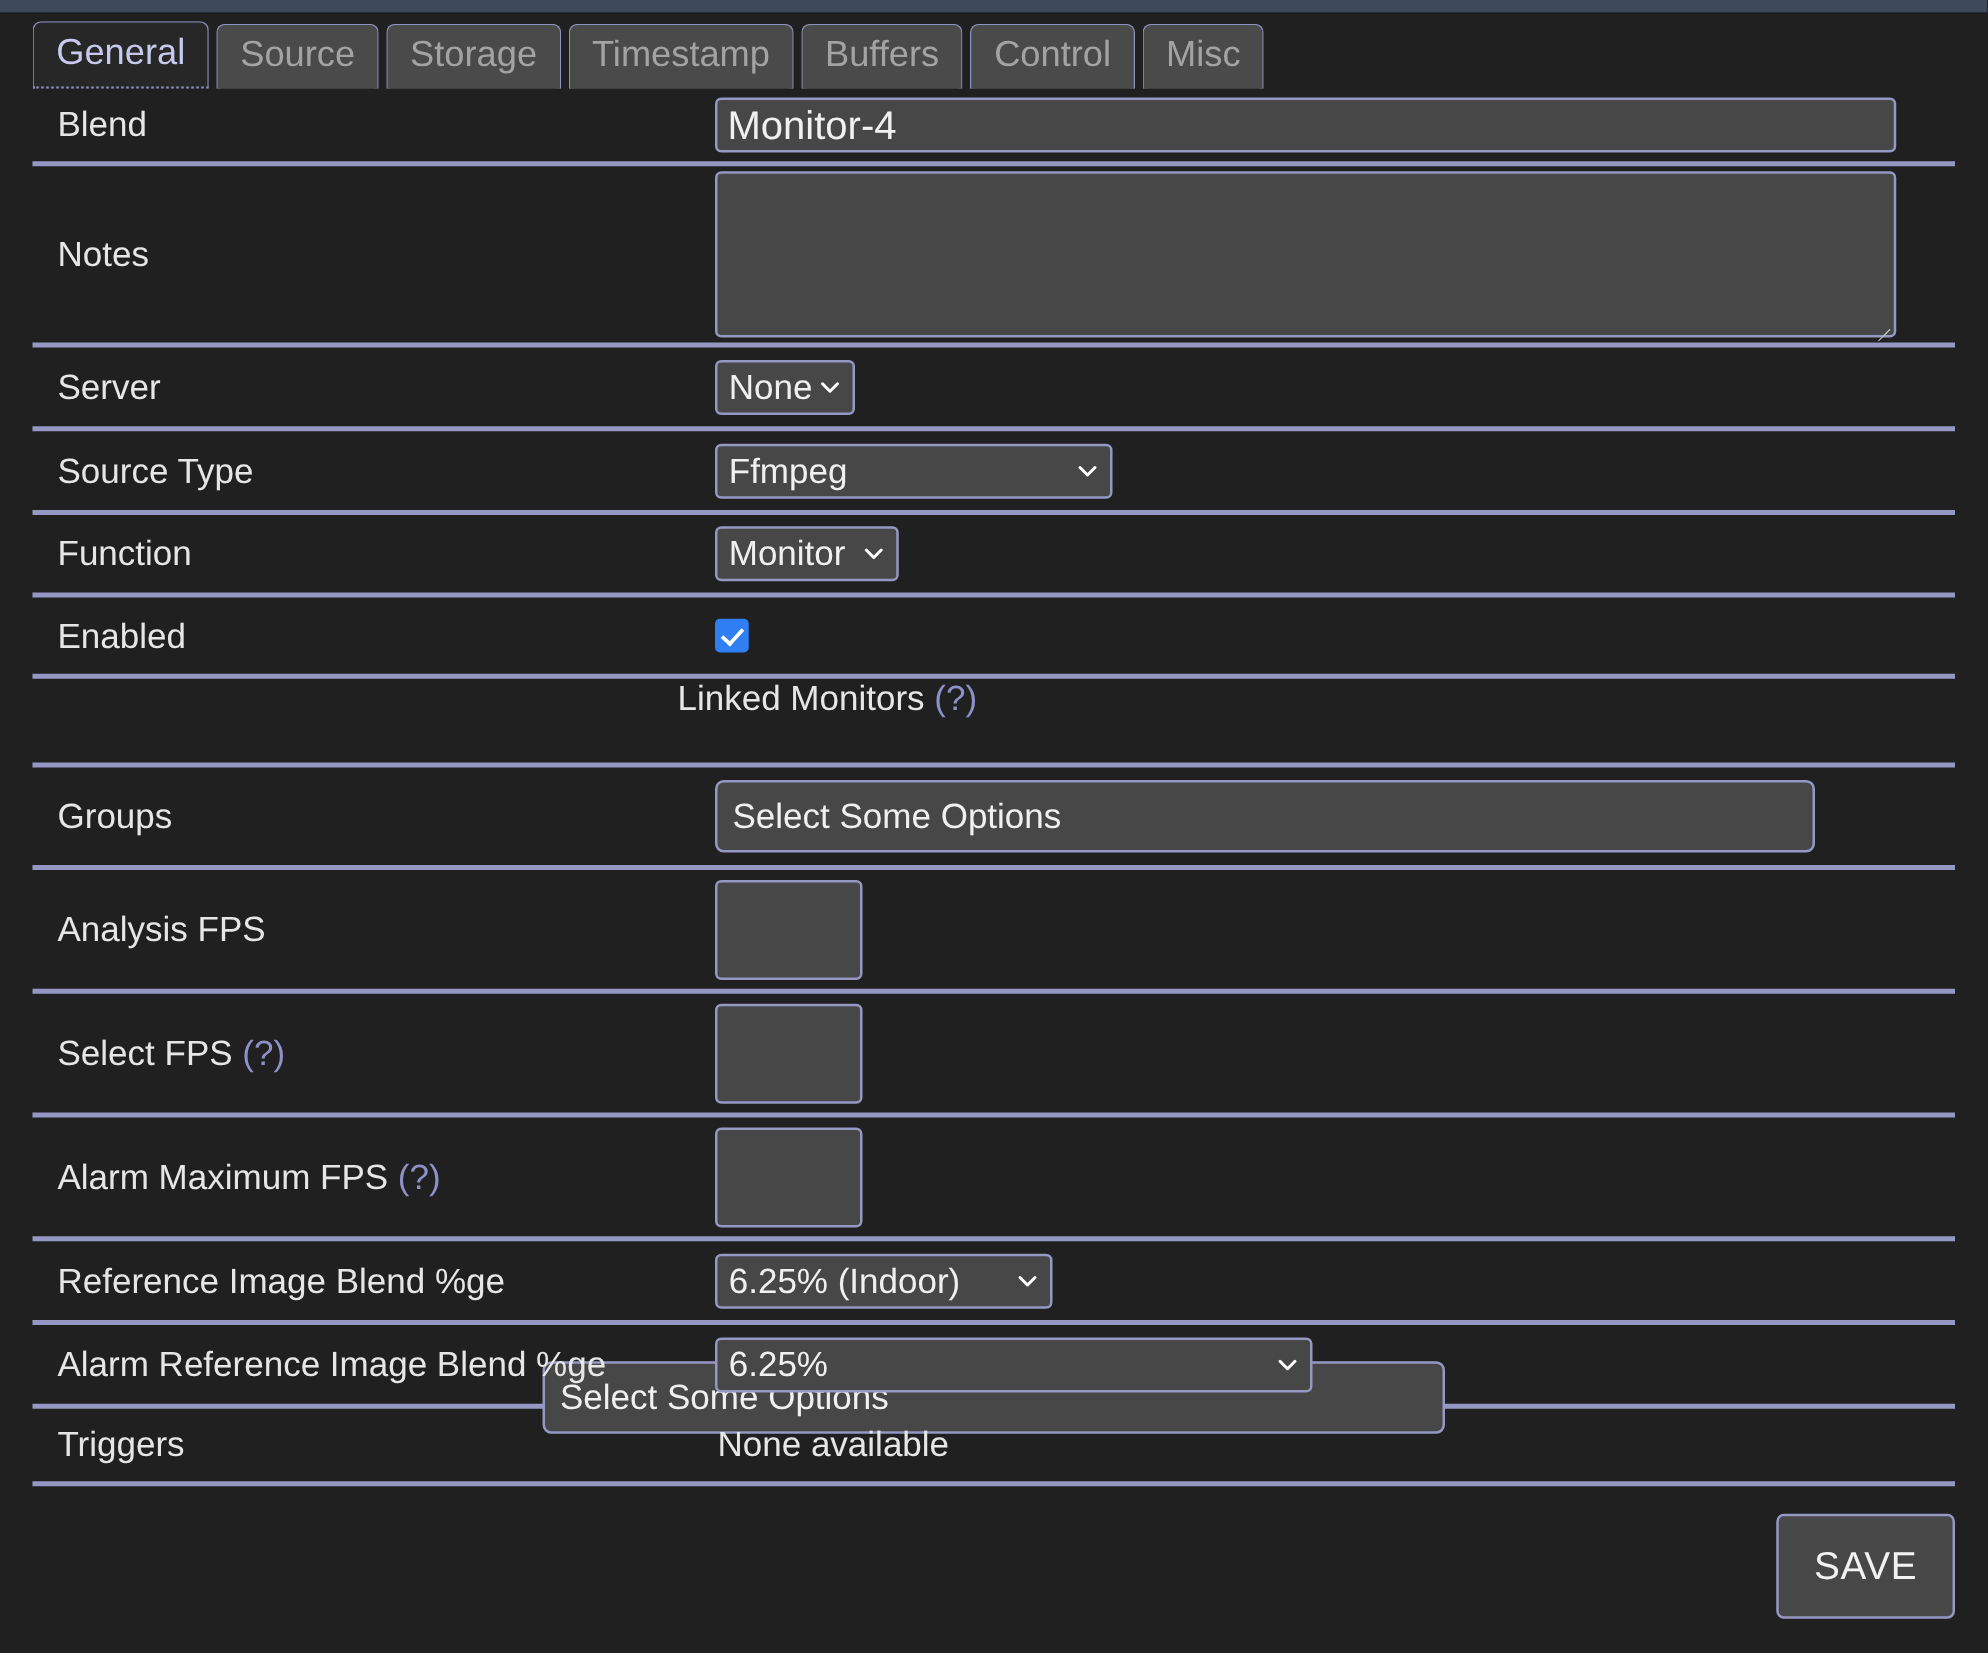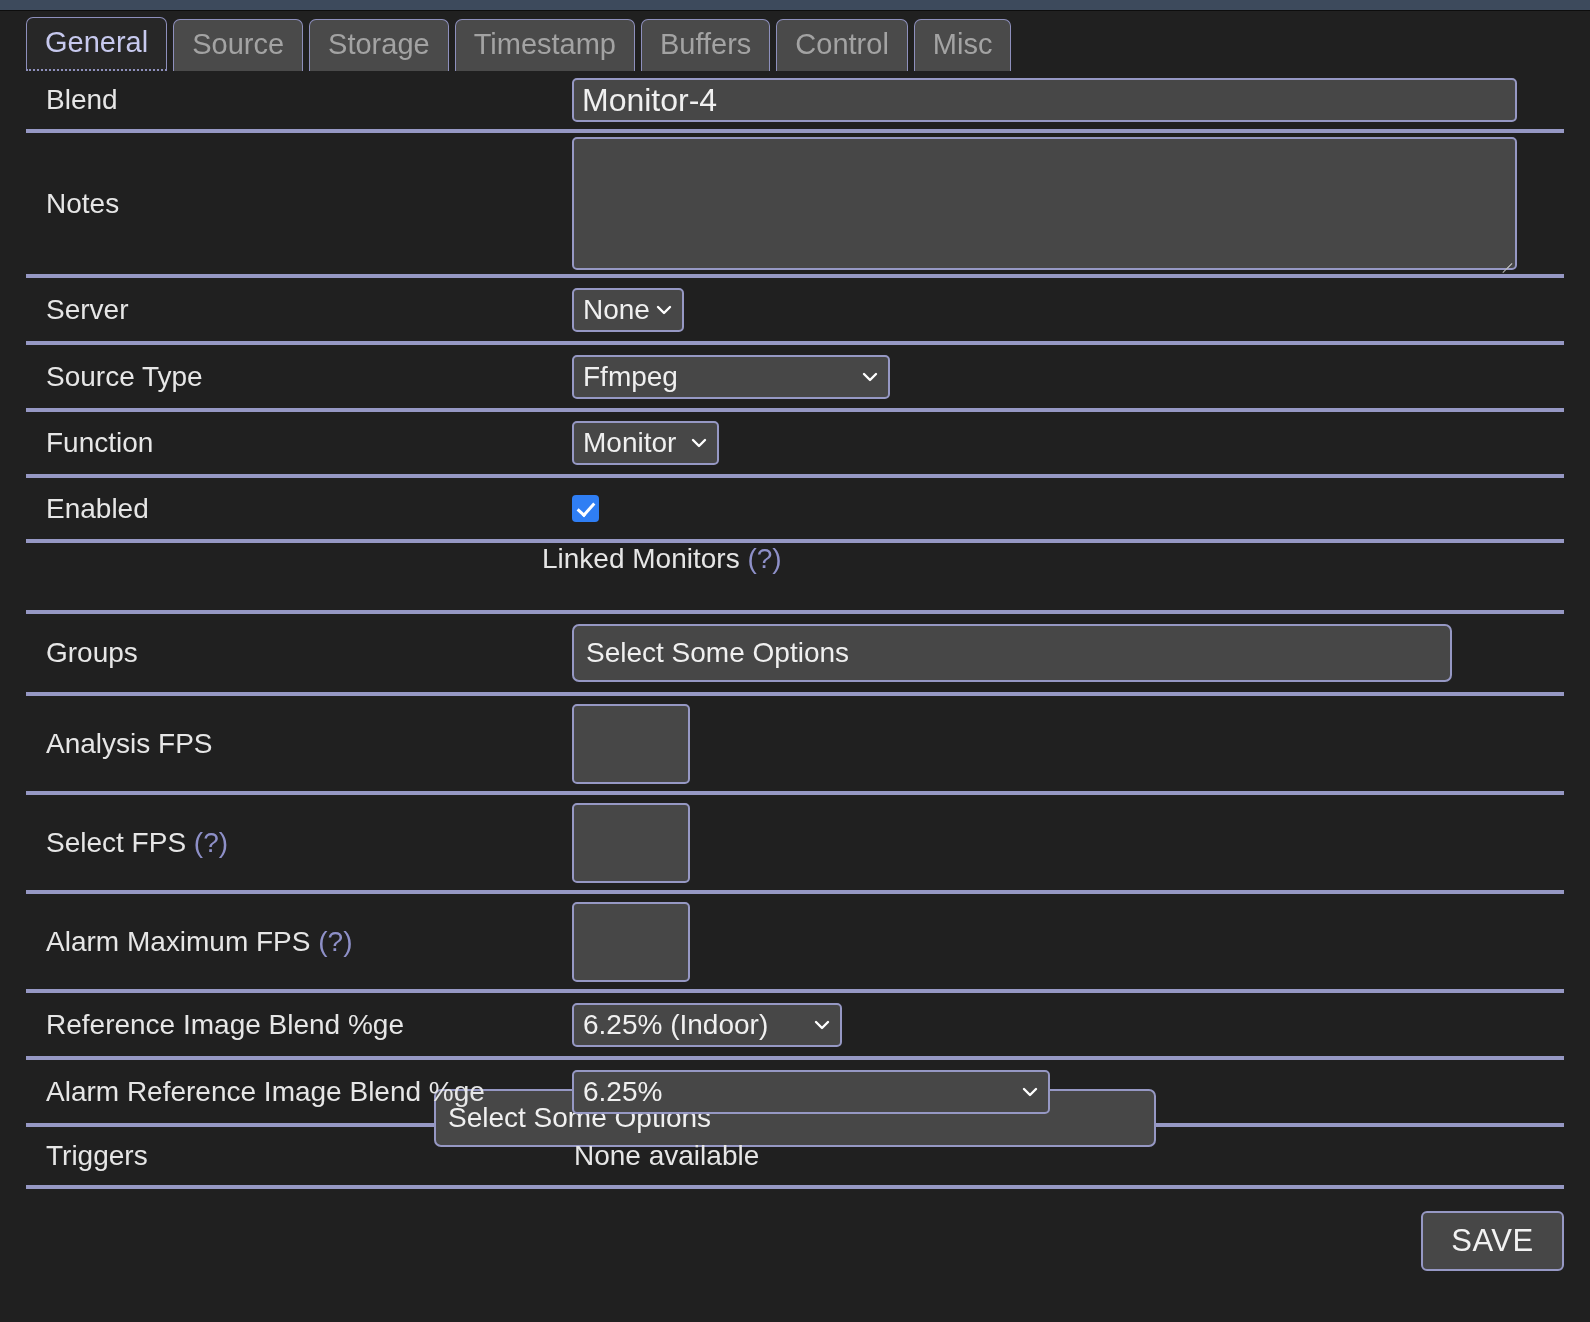--- a/index.html
+++ b/index.html
@@ -252,21 +252,21 @@
     padding: 22px 26px 0 0;
   }
   .btn {
     background: #474747;
     border: 2px solid #9698c4;
     border-radius: 6px;
     color: #f2f2f2;
     font-family: "Liberation Sans", sans-serif;
     font-size: 31px;
     letter-spacing: 0.5px;
-    padding: 10px 26px;
+    padding: 22px 26px;
     cursor: pointer;
     min-width: 143px;
   }
 </style>
 </head>
 <body>
 
 <div class="topbar"></div>
 
 <div class="page">

